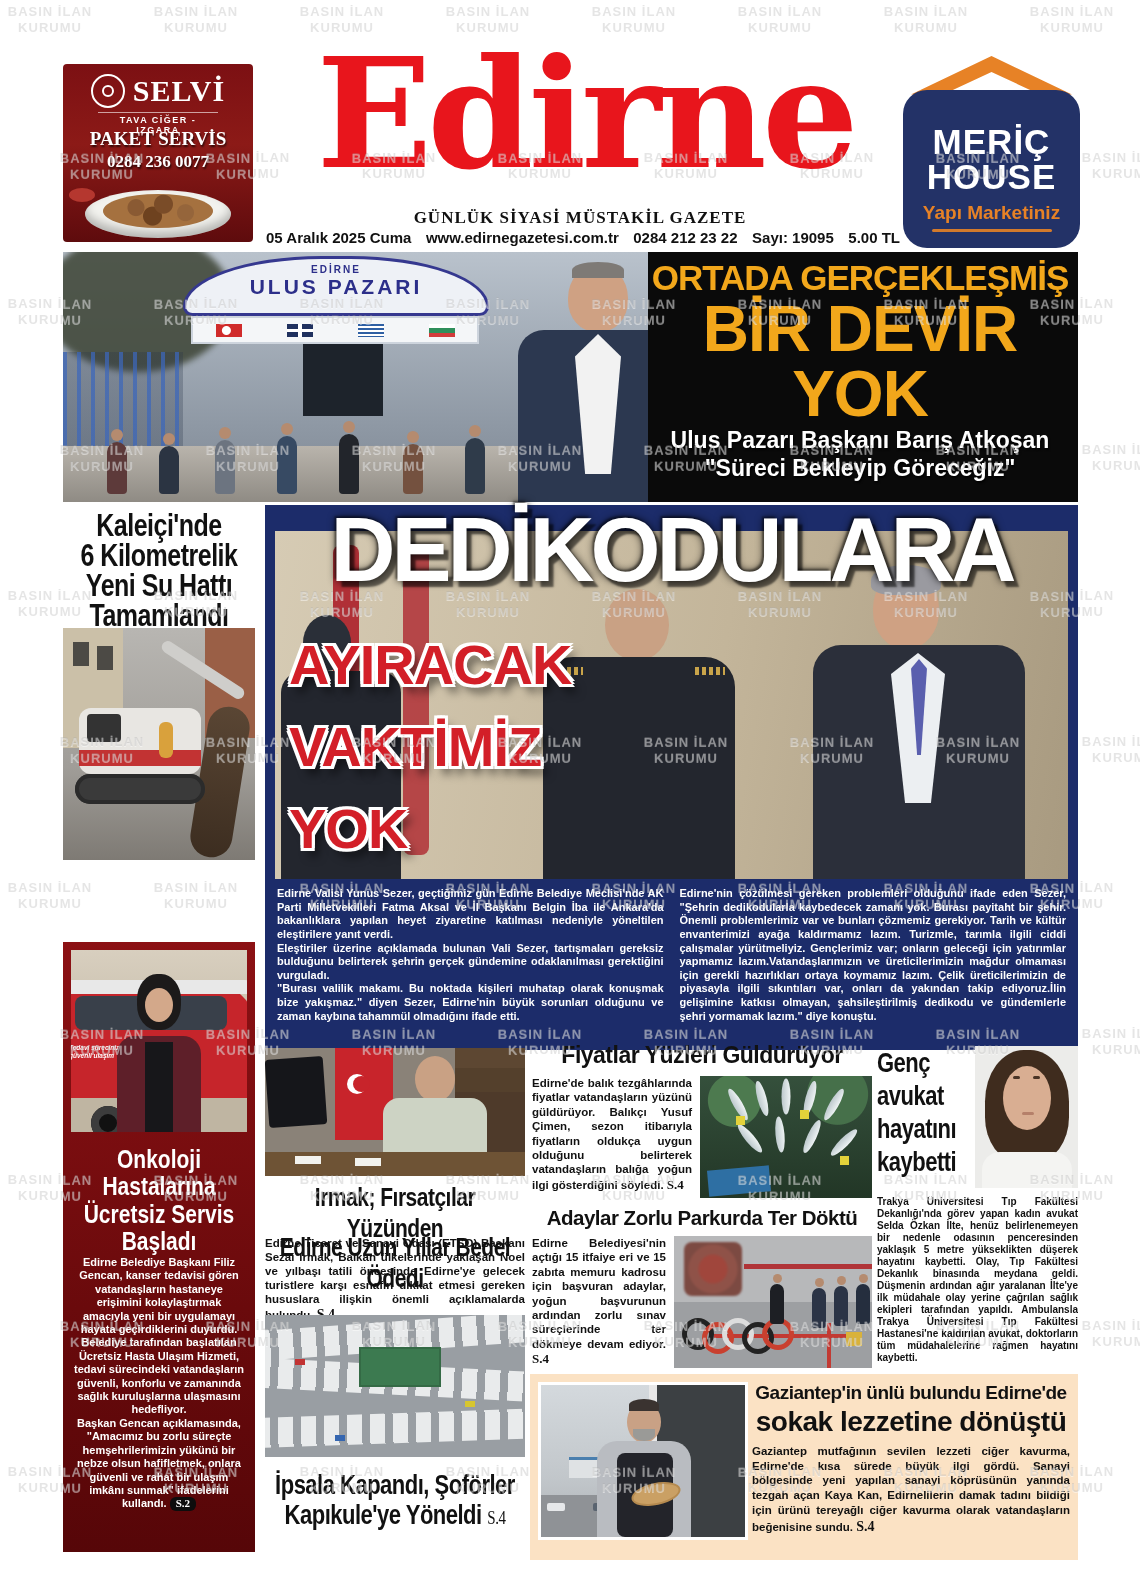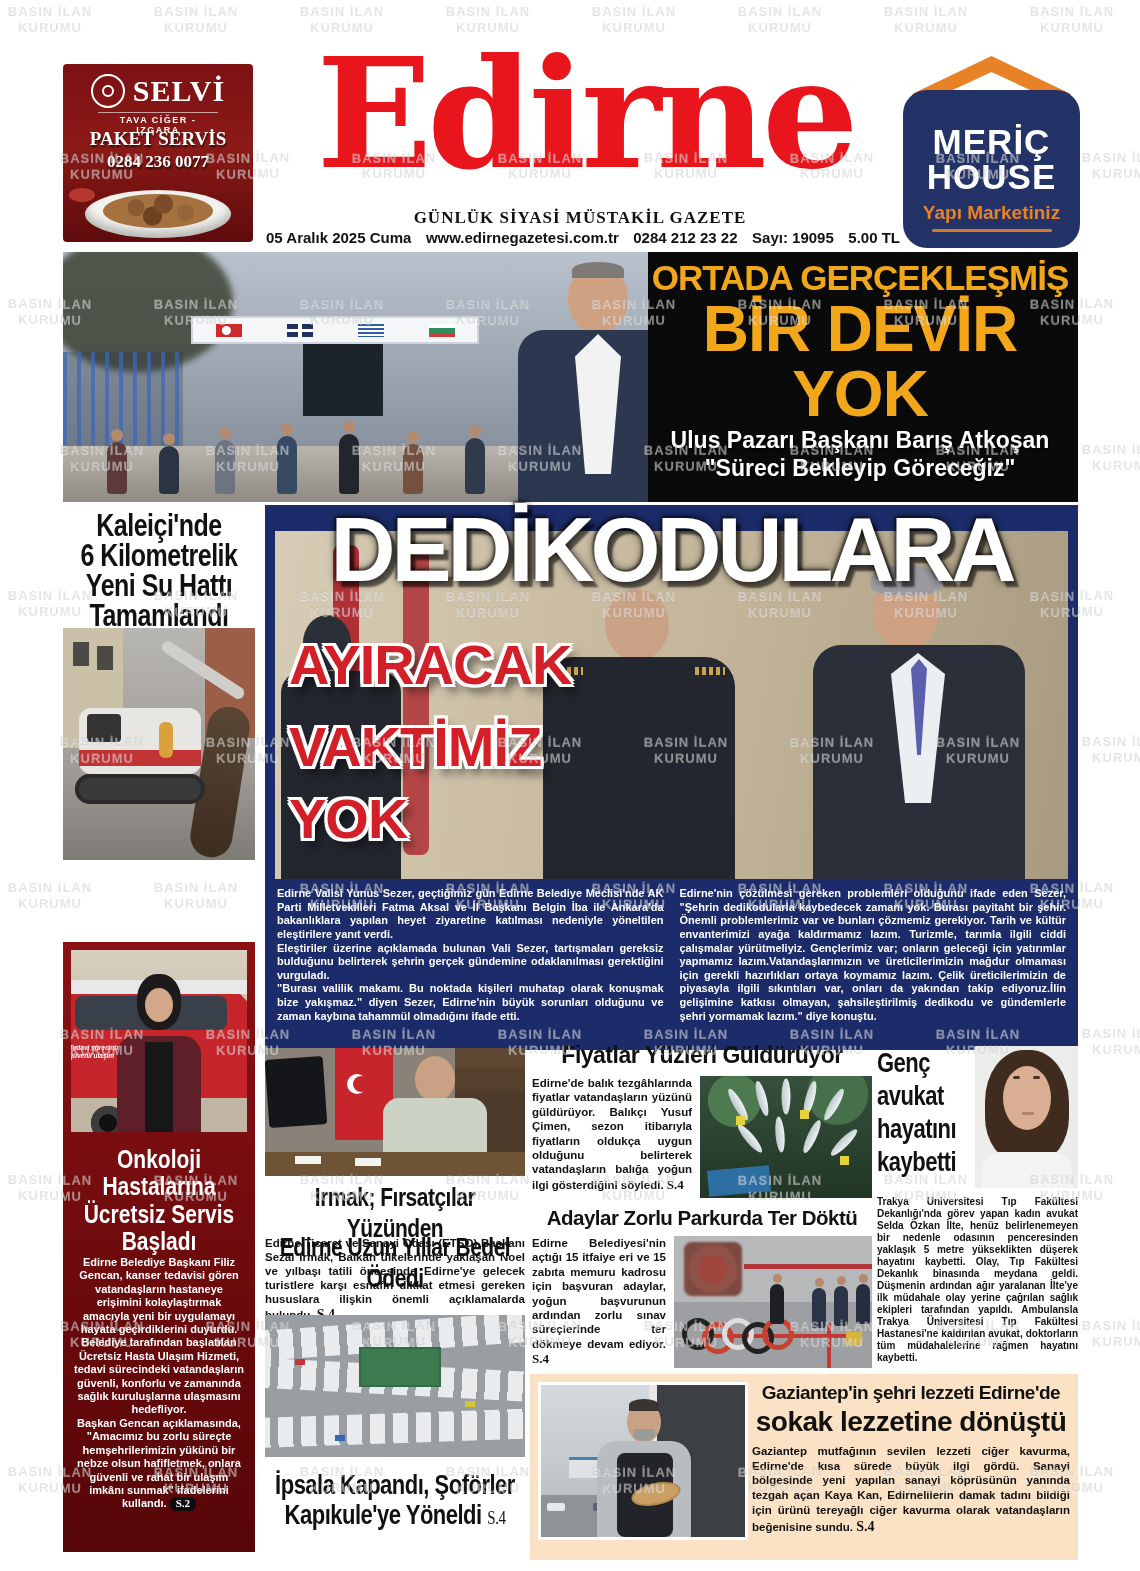--- a/index.html
+++ b/index.html
@@ -266,20 +266,24 @@
       <div class="meric-l2">HOUSE</div>
       <div class="meric-tag">Yapı Marketiniz</div>
       <div class="meric-line"></div>
     </div>
   </div>
 
   <div class="abs banner">
     <div class="market">
       <div class="mk-tree"></div>
       <div class="mk-fence"></div>
+      <div class="mk-arch">
+        <div class="mk-arch-top">EDİRNE</div>
+        <div class="mk-arch-main">ULUS PAZARI</div>
+      </div>
       <div class="mk-flagbar">
         <span class="mk-flag" style="background:#d02b2b; box-shadow:inset -8px 0 0 #d02b2b; background-image:radial-gradient(circle at 40% 50%, #fff 0 4px, transparent 5px);"></span>
         <span class="mk-flag" style="background:linear-gradient(transparent 42%, #fff 42% 58%, transparent 58%), linear-gradient(90deg, transparent 42%, #fff 42% 58%, transparent 58%), #20315f;"></span>
         <span class="mk-flag" style="background:repeating-linear-gradient(#2e5fa3 0 2px, #fff 2px 4px);"></span>
         <span class="mk-flag" style="background:linear-gradient(#fff 33%, #2f8f5b 33% 66%, #d23b3b 66%);"></span>
       </div>
       <div class="mk-gate"></div>
       <div class="mk-ground"></div>
       <div class="person" style="left:44px; background:#5d3a3a; height:52px;"></div>
       <div class="person" style="left:96px; background:#2b3442;"></div>
@@ -333,21 +337,21 @@
         <div class="mt-ep" style="right:10px;"></div>
       </div>
       <div class="mt-h3"></div>
       <div class="mt-b3"></div>
       <div class="mt-sh3"></div>
       <div class="mt-tie"></div>
     </div>
     <div class="dediko">DEDİKODULARA</div>
     <div class="redline" style="top:214px;">VAKTİMİZ</div>
     <div class="redline" style="top:132px;">AYIRACAK</div>
-    <div class="redline" style="top:286px;">YOK</div>
+    <div class="redline" style="top:296px;">YOK</div>
     <div class="maintext">
       <div class="maincol preline">Edirne Valisi Yunus Sezer, geçtiğimiz gün Edirne Belediye Meclisi'nde AK Parti Milletvekilleri Fatma Aksal ve İl Başkanı Belgin İba ile Ankara'da bakanlıklara yapılan heyet ziyaretine katılması nedeniyle yöneltilen eleştirilere yanıt verdi.
 Eleştiriler üzerine açıklamada bulunan Vali Sezer, tartışmaları gereksiz bulduğunu belirterek şehrin gerçek gündemine odaklanılması gerektiğini vurguladı.
 "Burası valilik makamı. Bu noktada kişileri muhatap olarak konuşmak bize yakışmaz." diyen Sezer, Edirne'nin büyük sorunları olduğunu ve zaman kaybına tahammül olmadığını ifade etti.</div>
       <div class="maincol preline">Edirne'nin çözülmesi gereken problemleri olduğunu ifade eden Sezer, "Şehrin dedikodularla kaybedecek zamanı yok. Burası payitaht bir şehir. Önemli problemlerimiz var ve bunları çözmemiz gerekiyor. Tarih ve kültür envanterimizi ayağa kaldırmamız lazım. Turizmle, tarımla ilgili ciddi çalışmalar yürütmeliyiz. Gençlerimiz var; onların geleceği için yatırımlar yapmamız lazım.Vatandaşlarımızın ve üreticilerimizin mağdur olmaması için gerekli hazırlıkları ortaya koymamız lazım. Çelik üreticilerimizin de piyasayla ilgili sıkıntıları var, onları da yakından takip ediyoruz.İlin gelişimine katkısı olmayan, şahsileştirilmiş dedikodu ve gündemlerle şehri yormamak lazım." diye konuştu.</div>
     </div>
   </div>
 
   <div class="abs onk">
     <div class="onk-photo">
@@ -460,21 +464,21 @@
       <div class="gz-car" style="left:6px; bottom:26px; background:#e6e8ea;"></div>
       <div class="gz-car" style="left:30px; bottom:24px; background:#6f7advance;"></div>
       <div class="gz-car" style="left:52px; bottom:26px; background:#5a6470;"></div>
       <div class="gz-bld"></div>
       <div class="gz-van"></div>
       <div class="gz-head"></div>
       <div class="gz-hood"></div>
       <div class="gz-apron"></div>
       <div class="gz-bread"></div>
     </div>
-    <div class="gaz-h1">Gaziantep'in şehri lezzeti Edirne'de</div>
+    <div class="gaz-h1">Gaziantep'in ünlü bulundu Edirne'de</div>
     <div class="gaz-h2">sokak lezzetine dönüştü</div>
     <div class="gaz-body"><span>Gaziantep mutfağının sevilen lezzeti ciğer kavurma, Edirne'de kısa sürede büyük ilgi gördü.  Sanayi bölgesinde  yeni yapılan sanayi köprüsünün yanında tezgah açan Kaya Kan, Edirnelilerin damak tadını bildiği için ürünü tereyağlı ciğer kavurma olarak vatandaşların beğenisine sundu. </span><span class="pref" style="font-size:14px;">S.4</span></div>
   </div>
 
   <div class="wm-layer">
       <div class="wm-cell" style="left: -20px; top: 4px;">
         <div>BASIN İLAN</div>
         <div>KURUMU</div>
       </div>
       <div class="wm-cell" style="left: 126px; top: 4px;">

